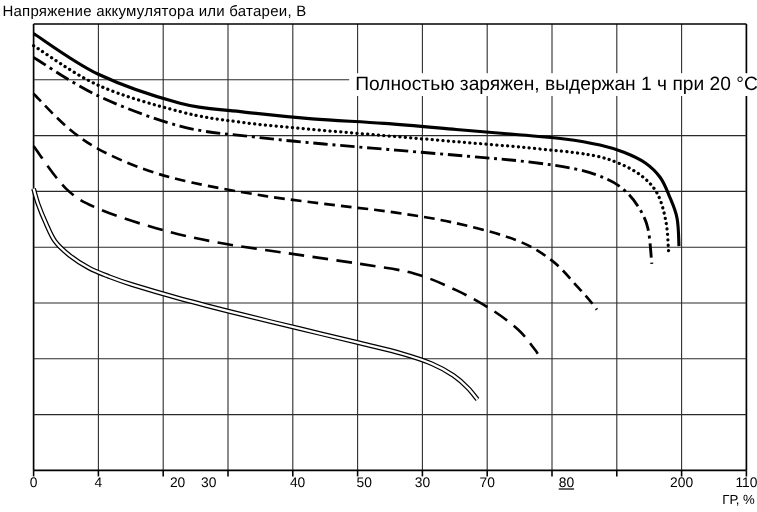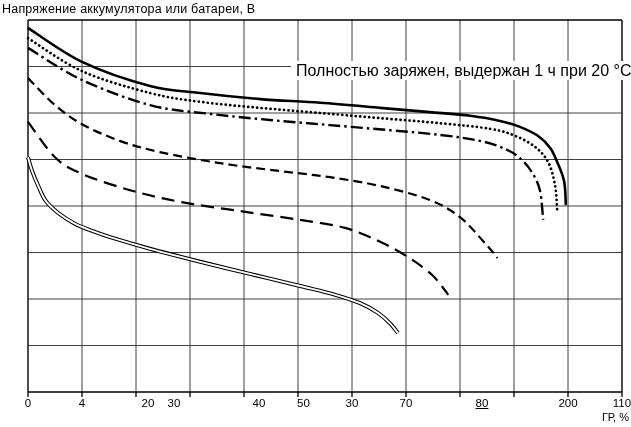--- a/index.html
+++ b/index.html
@@ -68,23 +68,23 @@
       <path d="M28.0,157.2C28.6,159.3 30.1,165.4 31.8,170.2C33.5,175.0 35.9,180.9 38.3,186.0C40.6,191.1 42.5,196.4 45.8,200.9C49.1,205.4 53.6,209.3 58.2,213.0C62.9,216.7 68.6,220.3 73.9,223.2C79.2,226.1 84.1,227.9 90.1,230.2C96.1,232.5 100.1,234.1 110.1,237.2C120.1,240.3 135.0,244.7 150.0,248.8C165.1,252.9 183.6,257.6 200.3,261.8C216.9,266.0 233.3,269.9 249.9,273.9C266.6,277.9 285.9,282.5 300.2,286.0C314.4,289.5 325.3,291.9 335.3,294.8C345.3,297.7 353.0,300.2 360.1,303.2C367.2,306.2 373.0,309.6 377.9,312.9C382.9,316.3 386.5,319.8 389.8,323.2C393.1,326.5 396.5,331.3 397.9,332.9" fill="none" stroke="#000000" stroke-width="4" stroke-linecap="butt" stroke-linejoin="round"></path>
       <path d="M28.0,157.2C28.6,159.3 30.1,165.4 31.8,170.2C33.5,175.0 35.9,180.9 38.3,186.0C40.6,191.1 42.5,196.4 45.8,200.9C49.1,205.4 53.6,209.3 58.2,213.0C62.9,216.7 68.6,220.3 73.9,223.2C79.2,226.1 84.1,227.9 90.1,230.2C96.1,232.5 100.1,234.1 110.1,237.2C120.1,240.3 135.0,244.7 150.0,248.8C165.1,252.9 183.6,257.6 200.3,261.8C216.9,266.0 233.3,269.9 249.9,273.9C266.6,277.9 285.9,282.5 300.2,286.0C314.4,289.5 325.3,291.9 335.3,294.8C345.3,297.7 353.0,300.2 360.1,303.2C367.2,306.2 373.0,309.6 377.9,312.9C382.9,316.3 386.5,319.8 389.8,323.2C393.1,326.5 396.5,331.3 397.9,332.9" fill="none" stroke="#ffffff" stroke-width="1.9" stroke-linejoin="round"></path>
     </svg>
   <div class="chart-title">Напряжение аккумулятора или батареи, В</div>
   <div class="annotation">Полностью заряжен, выдержан 1 ч при 20 °С</div>
   <div class="x-labels">
       <span style="left: 28px;">0</span>
       <span style="left: 82px;">4</span>
       <span style="left: 148px; text-align: center;">20</span>
       <span style="left: 174px;">30</span>
-      <span style="left: 259px;">40</span>
+      <span style="left: 248px;">40</span>
       <span style="left: 298px; padding-left: 11px;">50</span>
       <span style="left: 352px;">30</span>
       <span style="left: 406px;">70</span>
-      <span style="left: 482px; text-decoration: underline;">80</span>
+      <span style="left: 472px; text-decoration: underline;">80</span>
       <span style="left: 514px; margin-top: 45px;">90</span>
       <span style="left: 568px;">200</span>
       <span style="left: 622px;">110</span>
     </div>
   <div class="x-unit">ГР, %</div>
 </div>
 
 </body></html>

